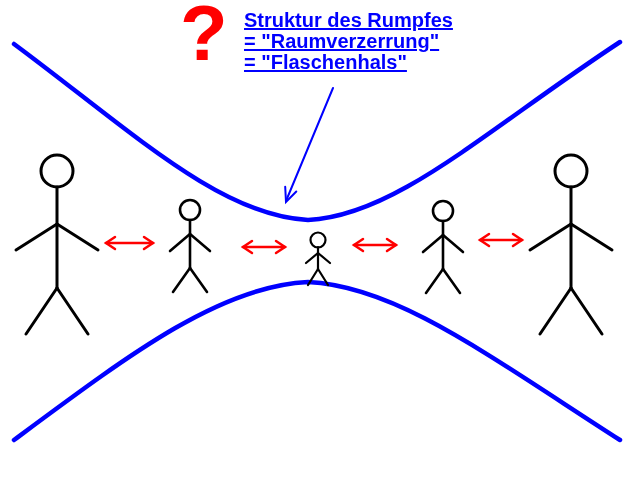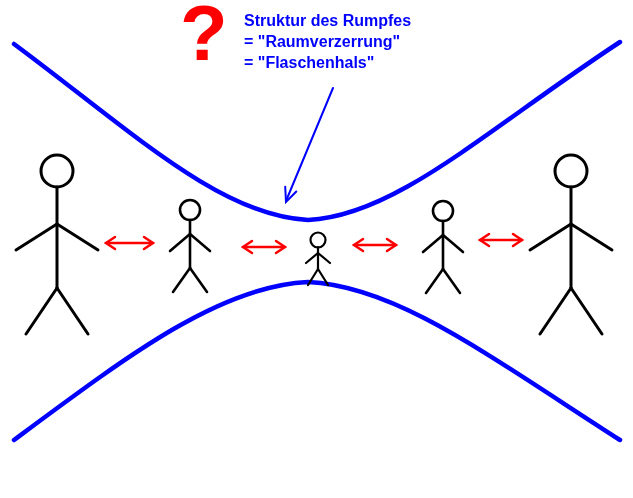--- a/index.html
+++ b/index.html
@@ -61,24 +61,25 @@
     line-height: 82px;
     font-family: "Liberation Sans", sans-serif;
     user-select: none;
   }
   .annotation {
     position: absolute;
     left: 244px;
     top: 10px;
     color: var(--label-blue, #0000ff);
     font-weight: bold;
-    font-size: 16px;
+    font-size: 20px;
     line-height: 21px;
     font-family: "Liberation Sans", sans-serif;
     white-space: nowrap;
+    text-decoration: underline;
   }
 </style>
 </head>
 <body>
 
 <div id="stage">
 
   <svg id="drawing" viewBox="0 0 633 498" xmlns="http://www.w3.org/2000/svg">
 
     <path class="curve" d="M 14 44 C 130 130, 220 216, 308 220 C 396 216, 486 130, 620 42"></path>

